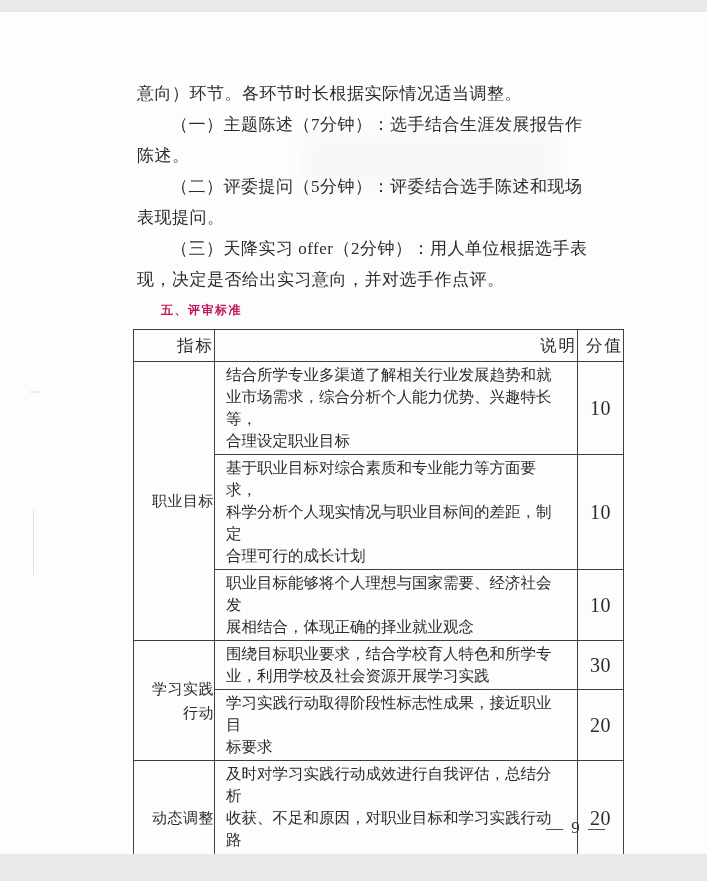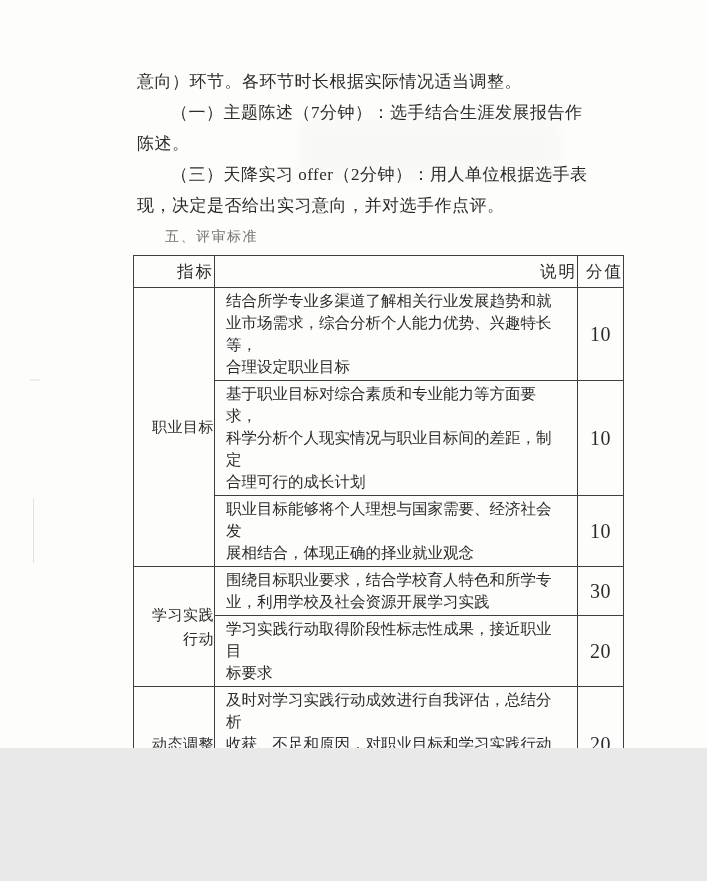--- a/index.html
+++ b/index.html
@@ -2,22 +2,22 @@
 <html><head>
 <meta charset="utf-8">
 <style>
   html,body{margin:0;padding:0;}
   body{
     background:#e9e9e9;
     font-family:"Liberation Serif","DejaVu Serif",serif;
   }
   .page{
     position:relative;
-    width:707px;height:748px;
-    margin:0 auto;
+    width:707px;height:842px;
+    margin:12px auto;
     background:#fdfdfc;
     overflow:hidden;
     color:#2b2b2b;
   }
   
   .scan-line{
     position:absolute;left:33px;top:498px;width:1px;height:65px;
     background:#e3e3e3;
   }
   .scan-dot{
@@ -31,22 +31,22 @@
   .content{
     position:absolute;top:66px;left:137px;width:470px;
     font-size:17px;line-height:31px;letter-spacing:.5px;
   }
   .para{
     margin:0;white-space:pre-line;text-align:left;
   }
   .para.indent{text-indent:2em;}
   .sec-heading{
     margin:0;font-family:"Liberation Sans","DejaVu Sans",sans-serif;
-    font-weight:normal;font-size:14px;line-height:31px;
-    text-indent:2em;letter-spacing:1.5px;color:#737373;
+    font-weight:bold;font-size:12px;line-height:31px;
+    text-indent:2em;letter-spacing:1.5px;color:#be185d;
   }
   table.eval{
     border-collapse:collapse;
     table-layout:fixed;
     width:490px;
     margin:3px 0 0 -4px;
   }
   table.eval td,table.eval th{
     border:1px solid #3f3f3f;
     font-weight:normal;
@@ -84,20 +84,22 @@
   <div class="scan-line"></div>
   <div class="scan-dot"></div>
 
   <div class="content">
 
     <p class="para">意向）环节。各环节时长根据实际情况适当调整。</p>
 
     <p class="para indent">（一）主题陈述（7分钟）：选手结合生涯发展报告作
 陈述。</p>
 
+    <p class="para indent">（二）评委提问（5分钟）：评委结合选手陈述和现场
+表现提问。</p>
 
     <p class="para indent">（三）天降实习 offer（2分钟）：用人单位根据选手表
 现，决定是否给出实习意向，并对选手作点评。</p>
 
     <p class="sec-heading">五、评审标准</p>
 
     <table class="eval">
       <colgroup>
         <col style="width:81px">
         <col style="width:363px">

